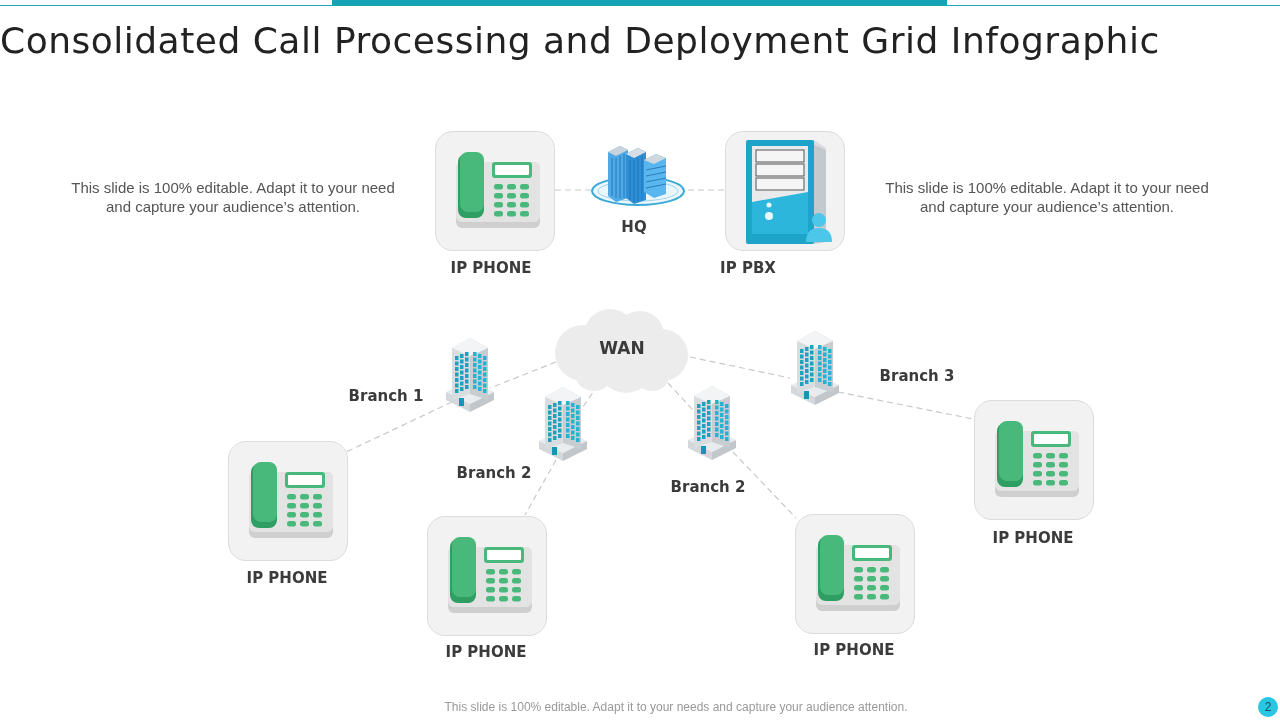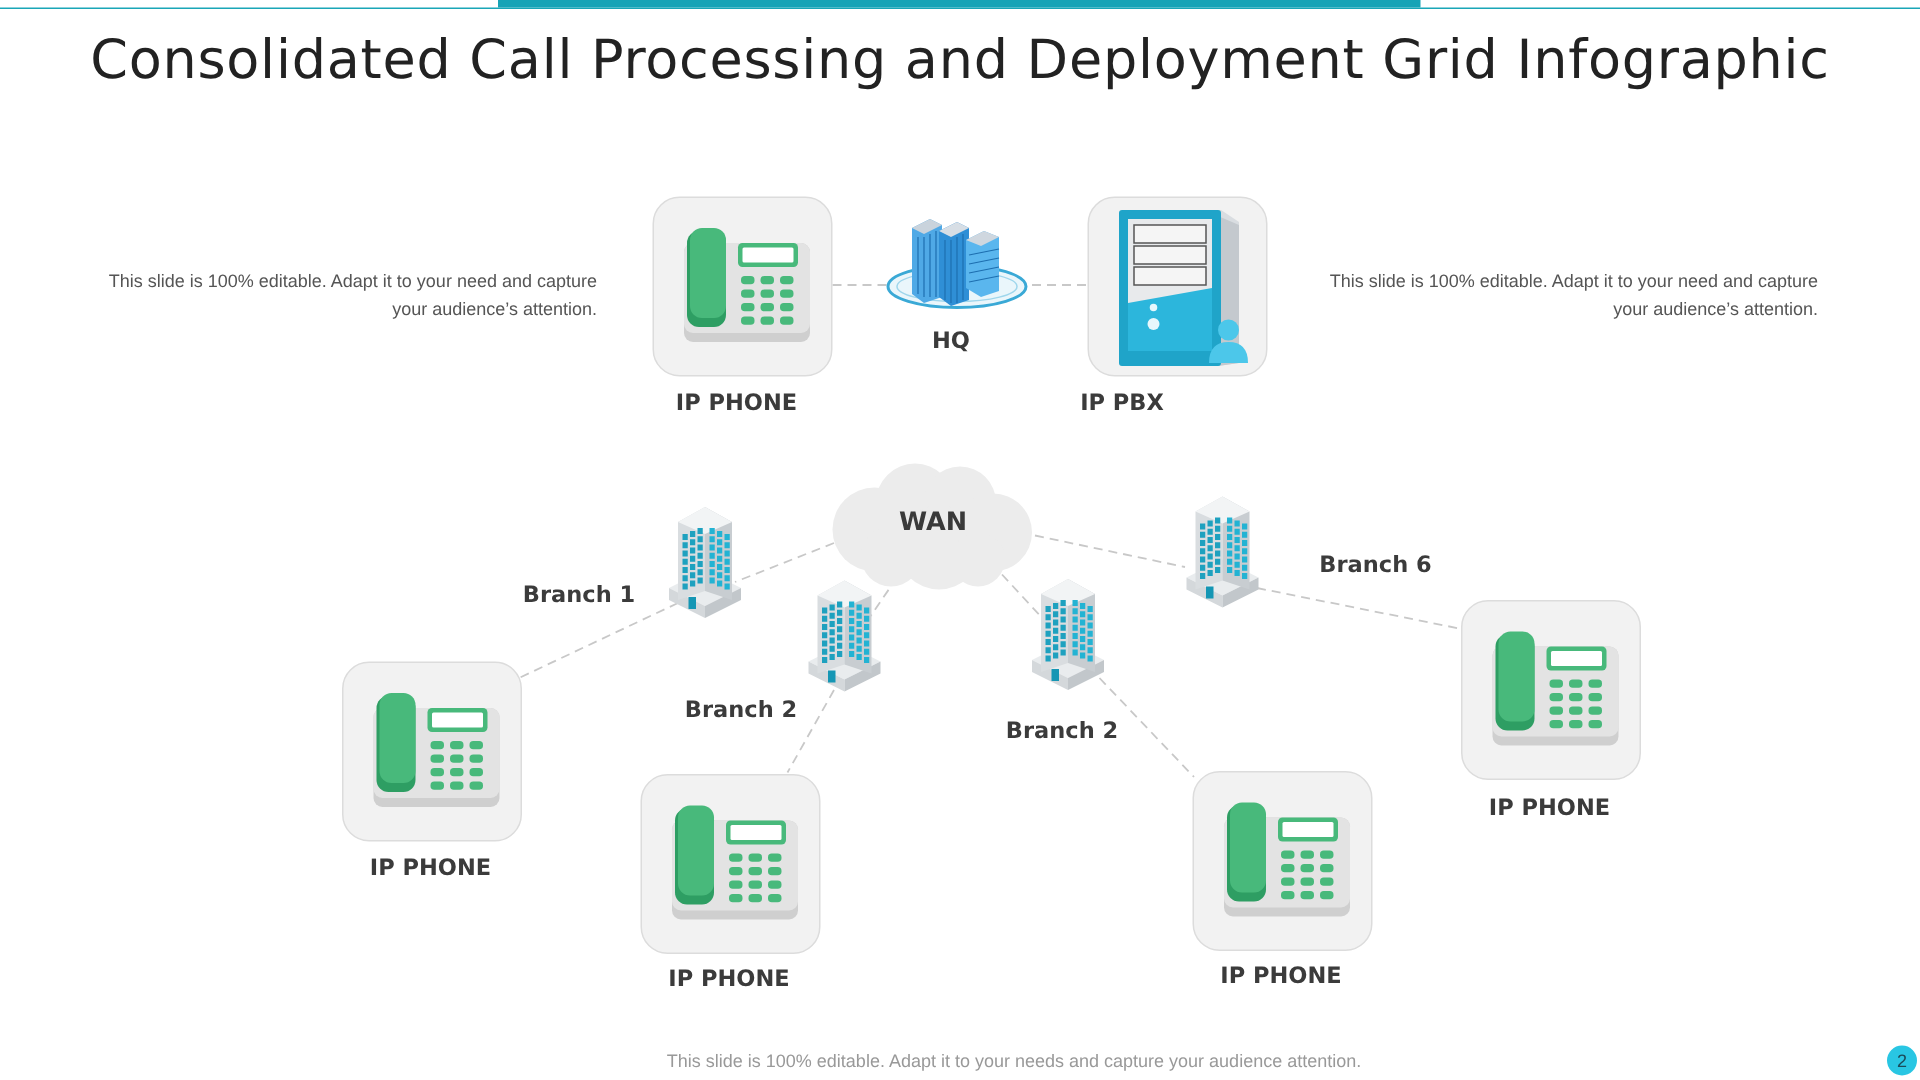--- a/index.html
+++ b/index.html
@@ -1,20 +1,20 @@
 <!DOCTYPE html>
 <html><head>
 <meta charset="utf-8">
 <style>
   html, body { margin:0; padding:0; }
   body { width:1280px; height:720px; position:relative; background:#ffffff; overflow:hidden; font-family:"DejaVu Sans", sans-serif; }
   .topline { position:absolute; left:0; top:5px; width:1280px; height:1px; background:#1aa6b7; }
   .topbar { position:absolute; left:332px; top:0; width:615px; height:5px; background:#17a3b6; }
-  .title { position:absolute; left:0; top:20px; width:1280px; text-align:center; font-size:36px; color:#222; letter-spacing:0.5px; font-family:"DejaVu Sans", sans-serif; font-weight:normal; }
-  .desc { position:absolute; width:330px; font-family:"Liberation Sans", sans-serif; font-size:12px; line-height:19px; color:#555; text-align:right; }
+  .title { position:absolute; left:0; top:20px; width:1280px; text-align:left; font-size:36px; color:#222; letter-spacing:0.5px; font-family:"DejaVu Sans", sans-serif; font-weight:normal; }
+  .desc { position:absolute; width:330px; font-family:"Liberation Sans", sans-serif; font-size:15px; line-height:19px; color:#555; text-align:center; }
   .lbl { position:absolute; font-family:"DejaVu Sans", sans-serif; font-weight:bold; font-size:15px; color:#3b3b3b; text-align:center; transform:translateX(-50%); white-space:nowrap; }
   .node { position:absolute; width:120px; height:120px; border-radius:18px; background:#f2f2f2; border:1px solid #dcdcdc; box-sizing:border-box; }
   .node svg { position:absolute; left:0; top:0; }
   .lines { position:absolute; left:0; top:0; }
   .wan-label { position:absolute; left:622px; top:338px; transform:translateX(-50%); font-family:"DejaVu Sans", sans-serif; font-weight:bold; font-size:17px; color:#3a3a3a; }
   .footer { position:absolute; left:0; top:700px; width:1280px; text-align:center; font-family:"Liberation Sans", sans-serif; font-size:12px; color:#999;padding-left:36px; }
   .pagenum { position:absolute; left:1258px; top:697px; width:20px; height:20px; border-radius:50%; background:#29c6e3; color:#1b4b5a; font-family:"Liberation Sans", sans-serif; font-size:12px; text-align:center; line-height:20px; }
   .bld { position:absolute; }
 </style>
 </head>
@@ -327,21 +327,21 @@
     <rect x="23" y="45.5" width="3.5" height="4" fill="#1ea1bf"></rect>
     <rect x="41" y="49.5" width="3.5" height="4" fill="#23b3d3"></rect>
     <rect x="13" y="55" width="3.5" height="4" fill="#1ea1bf"></rect>
     <rect x="31" y="51" width="3.5" height="4" fill="#23b3d3"></rect>
     <rect x="18" y="53" width="3.5" height="4" fill="#1ea1bf"></rect>
     <rect x="36" y="53" width="3.5" height="4" fill="#23b3d3"></rect>
     <rect x="23" y="51" width="3.5" height="4" fill="#1ea1bf"></rect>
     <rect x="41" y="55" width="3.5" height="4" fill="#23b3d3"></rect>
     <rect x="17" y="64" width="5" height="8" fill="#1596b4"></rect>
   </svg>
-<div class="lbl" style="left:917px; top:367px;">Branch 6</div>
+<div class="lbl" style="left:917px; top:367px;">Branch 3</div>
 
 <div class="node" style="left:228px; top:441px;">
   <svg width="120" height="120" class="phone-svg" viewBox="0 0 120 120">
       <rect x="20" y="30" width="84" height="66" rx="6" fill="#cfcfcf"></rect>
       <rect x="20" y="30" width="84" height="60" rx="6" fill="#e3e3e3"></rect>
       <rect x="22" y="22" width="26" height="64" rx="8" fill="#2e9e63"></rect>
       <rect x="24" y="20" width="24" height="60" rx="8" fill="#48b97b"></rect>
       <rect x="56" y="30" width="40" height="16" rx="3" fill="#48b97b"></rect>
       <rect x="59" y="33" width="34" height="10" rx="1" fill="#ffffff"></rect>
       <rect x="58" y="52" width="9" height="5.5" rx="2.5" fill="#48b97b"></rect>

